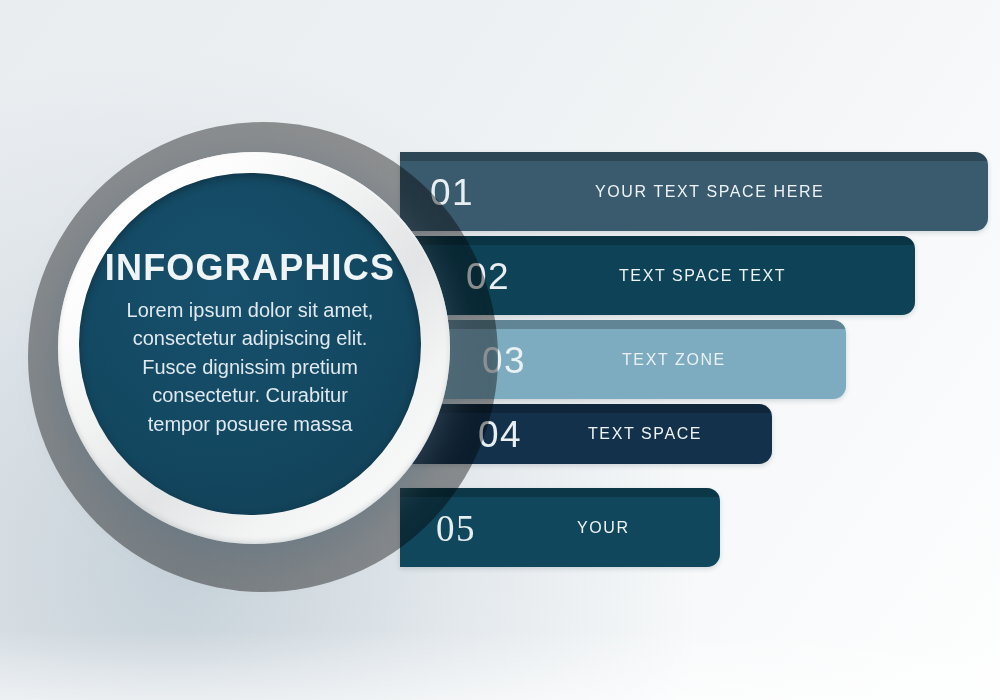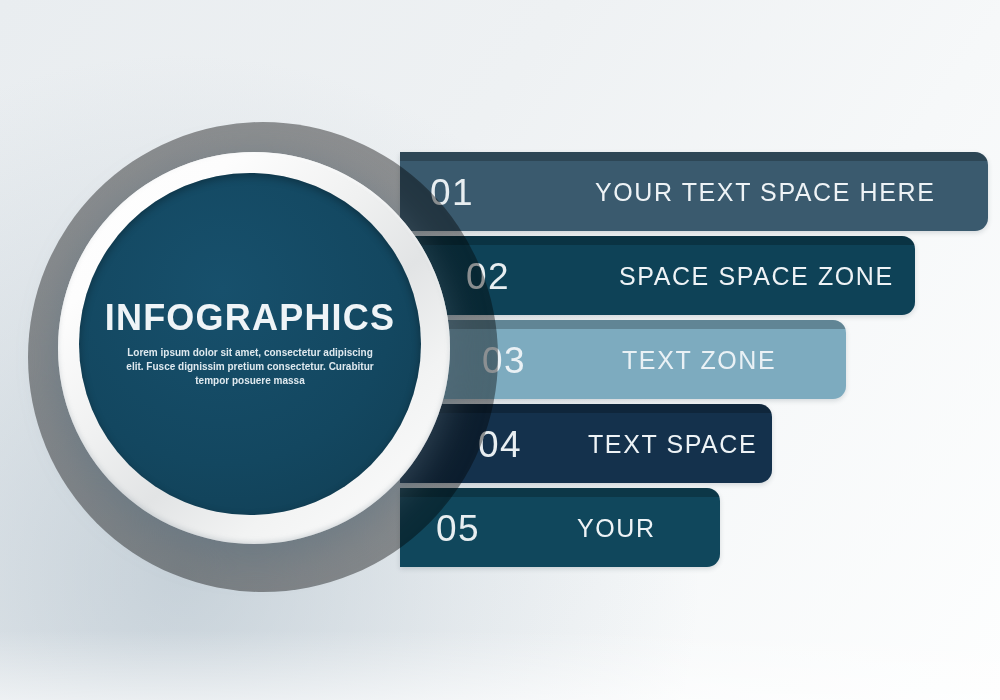--- a/index.html
+++ b/index.html
@@ -57,40 +57,40 @@
     font-weight: 300;
     letter-spacing: 1.5px;
     color: #e8eef1;
     line-height: 1;
   }
 
   .bar-label {
     position: absolute;
     top: 50%;
     transform: translateY(-50%);
-    font-size: 25px;
+    font-size: 16px;
     font-weight: 300;
     letter-spacing: 1.6px;
     color: #eef3f6;
     white-space: nowrap;
     line-height: 1;
   }
 
   
   #bar-1 { left: 400px; top: 152px; width: 588px; height: 79px; }
   #bar-2 { left: 400px; top: 236px; width: 515px; height: 79px; }
   #bar-3 { left: 400px; top: 320px; width: 446px; height: 79px; }
-  #bar-4 { left: 400px; top: 404px; width: 372px; height: 79px; }
+  #bar-4 { left: 400px; top: 404px; width: 372px; height: 60px; }
   #bar-5 { left: 400px; top: 488px; width: 320px; height: 79px; }
 
   #bar-1 .bar-num { left: 30px; }
   #bar-2 .bar-num { left: 66px; }
   #bar-3 .bar-num { left: 82px; }
   #bar-4 .bar-num { left: 78px; }
-  #bar-5 .bar-num { left: 36px; }
+  #bar-5 .bar-num { left: 36px; font-family: Liberation Serif, serif; }
 
   #bar-1 .bar-label { left: 195px; }
   #bar-2 .bar-label { left: 219px; }
   #bar-3 .bar-label { left: 222px; }
   #bar-4 .bar-label { left: 188px; }
   #bar-5 .bar-label { left: 177px; }
 
   
   #bar-3 .bar-num,
   #bar-3 .bar-label { color: #eaf1f5; }
@@ -170,22 +170,22 @@
   }
   .circle-title {
     font-size: 36px;
     font-weight: 700;
     letter-spacing: 1.2px;
     color: #eff4f7;
     line-height: 1;
     margin-bottom: 10px;
   }
   .circle-body {
-    font-size: 10px;
-    font-weight: 700;
+    font-size: 20px;
+    font-weight: 400;
     line-height: 1.42;
     color: #dfe9ef;
     width: 262px;
   }
 
   
   .bottom-fade {
     position: absolute;
     left: 0;
     bottom: 0;
@@ -202,21 +202,21 @@
 
   <div class="bars">
 
     <div class="bar" id="bar-1" style="background-color: rgb(58, 90, 110);">
       <span class="bar-num">01</span>
       <span class="bar-label">YOUR TEXT SPACE HERE</span>
     </div>
 
     <div class="bar" id="bar-2" style="background-color: rgb(14, 66, 87);">
       <span class="bar-num">02</span>
-      <span class="bar-label">SPACE SPACE ZONE</span>
+      <span class="bar-label">TEXT SPACE TEXT</span>
     </div>
 
     <div class="bar" id="bar-3" style="background-color: rgb(125, 171, 191);">
       <span class="bar-num">03</span>
       <span class="bar-label">TEXT ZONE</span>
     </div>
 
     <div class="bar" id="bar-4" style="background-color: rgb(20, 49, 76);">
       <span class="bar-num">04</span>
       <span class="bar-label">TEXT SPACE</span>

